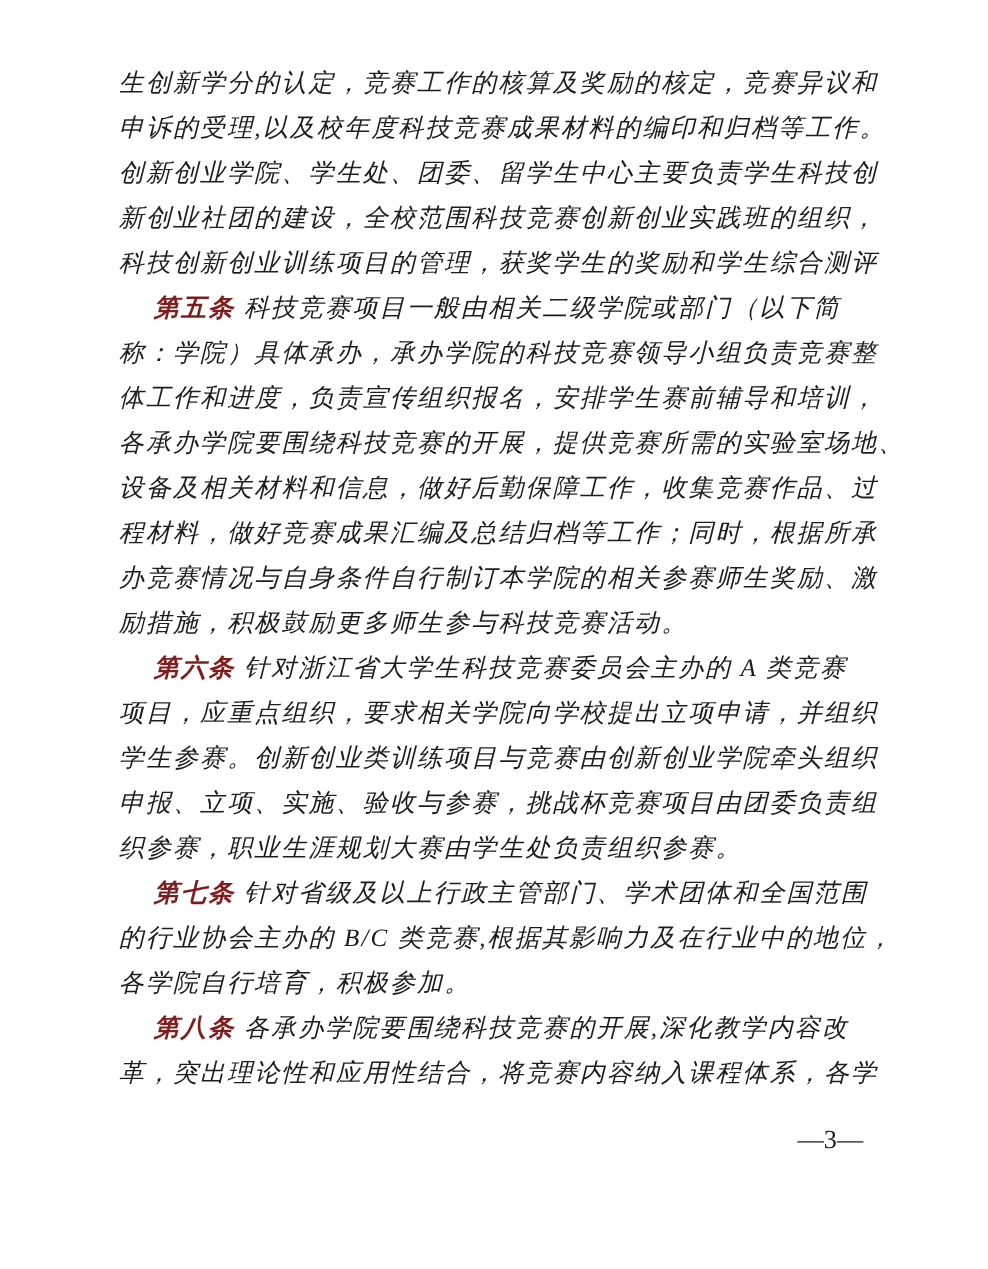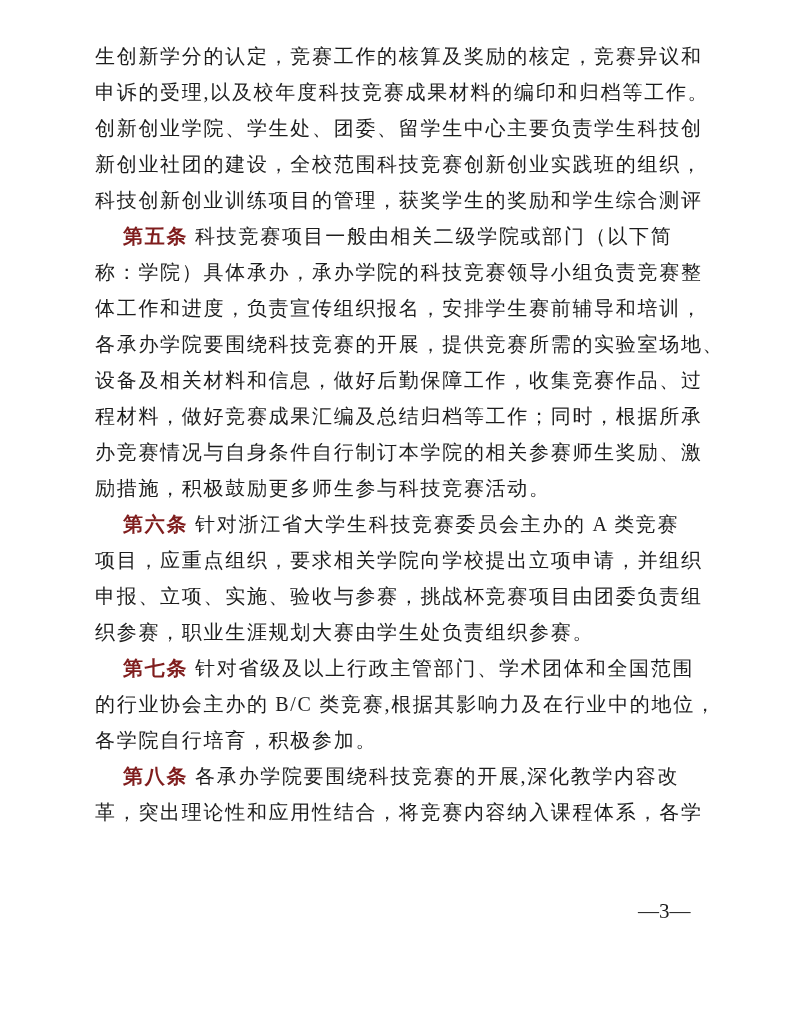--- a/index.html
+++ b/index.html
@@ -15,22 +15,23 @@
     font-family: "Liberation Serif", "DejaVu Serif", serif;
   }
   .page {
     position: absolute;
     inset: 0;
     background: #ffffff;
   }
   .text-block {
     position: absolute;
     left: 95px;
-    top: 38px;
+    top: 49px;
     width: 616px;
+    font-style: italic;
   }
   .line {
     height: 36px;
     line-height: 36px;
     font-size: 20px;
     letter-spacing: 1.7px;
     color: #1d1d1d;
     white-space: nowrap;
     text-rendering: optimizeLegibility;
   }
@@ -65,20 +66,21 @@
       <div class="line indent"><span class="term">第五条</span>科技竞赛项目一般由相关二级学院或部门（以下简</div>
       <div class="line">称：学院）具体承办，承办学院的科技竞赛领导小组负责竞赛整</div>
       <div class="line">体工作和进度，负责宣传组织报名，安排学生赛前辅导和培训，</div>
       <div class="line">各承办学院要围绕科技竞赛的开展，提供竞赛所需的实验室场地、</div>
       <div class="line">设备及相关材料和信息，做好后勤保障工作，收集竞赛作品、过</div>
       <div class="line">程材料，做好竞赛成果汇编及总结归档等工作；同时，根据所承</div>
       <div class="line">办竞赛情况与自身条件自行制订本学院的相关参赛师生奖励、激</div>
       <div class="line end">励措施，积极鼓励更多师生参与科技竞赛活动。</div>
       <div class="line indent"><span class="term">第六条</span>针对浙江省大学生科技竞赛委员会主办的 A 类竞赛</div>
       <div class="line">项目，应重点组织，要求相关学院向学校提出立项申请，并组织</div>
+      <div class="line">学生参赛。创新创业类训练项目与竞赛由创新创业学院牵头组织</div>
       <div class="line">申报、立项、实施、验收与参赛，挑战杯竞赛项目由团委负责组</div>
       <div class="line end">织参赛，职业生涯规划大赛由学生处负责组织参赛。</div>
       <div class="line indent"><span class="term">第七条</span>针对省级及以上行政主管部门、学术团体和全国范围</div>
       <div class="line">的行业协会主办的 B/C 类竞赛,根据其影响力及在行业中的地位，</div>
       <div class="line end">各学院自行培育，积极参加。</div>
       <div class="line indent"><span class="term">第八条</span>各承办学院要围绕科技竞赛的开展,深化教学内容改</div>
       <div class="line">革，突出理论性和应用性结合，将竞赛内容纳入课程体系，各学</div>
     </div>
   <div class="page-number">—3—</div>
 </div>

